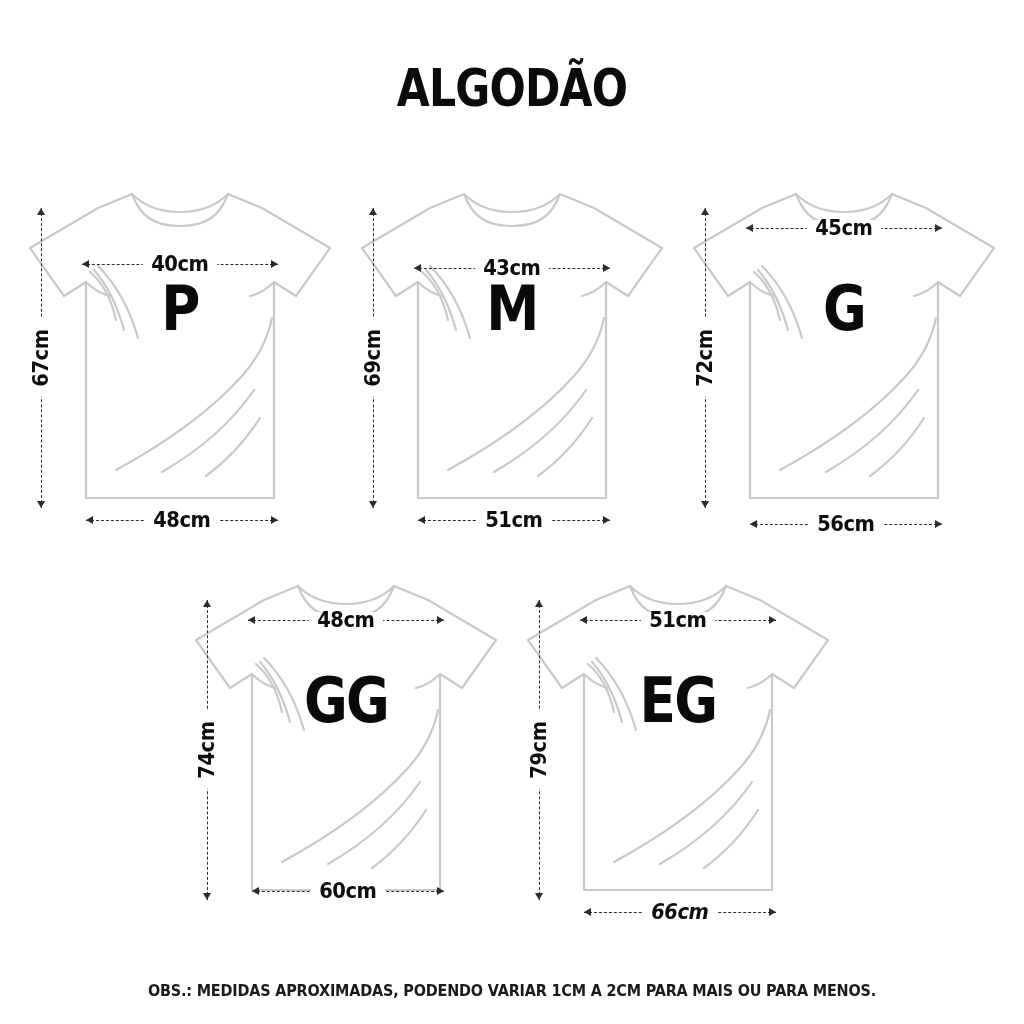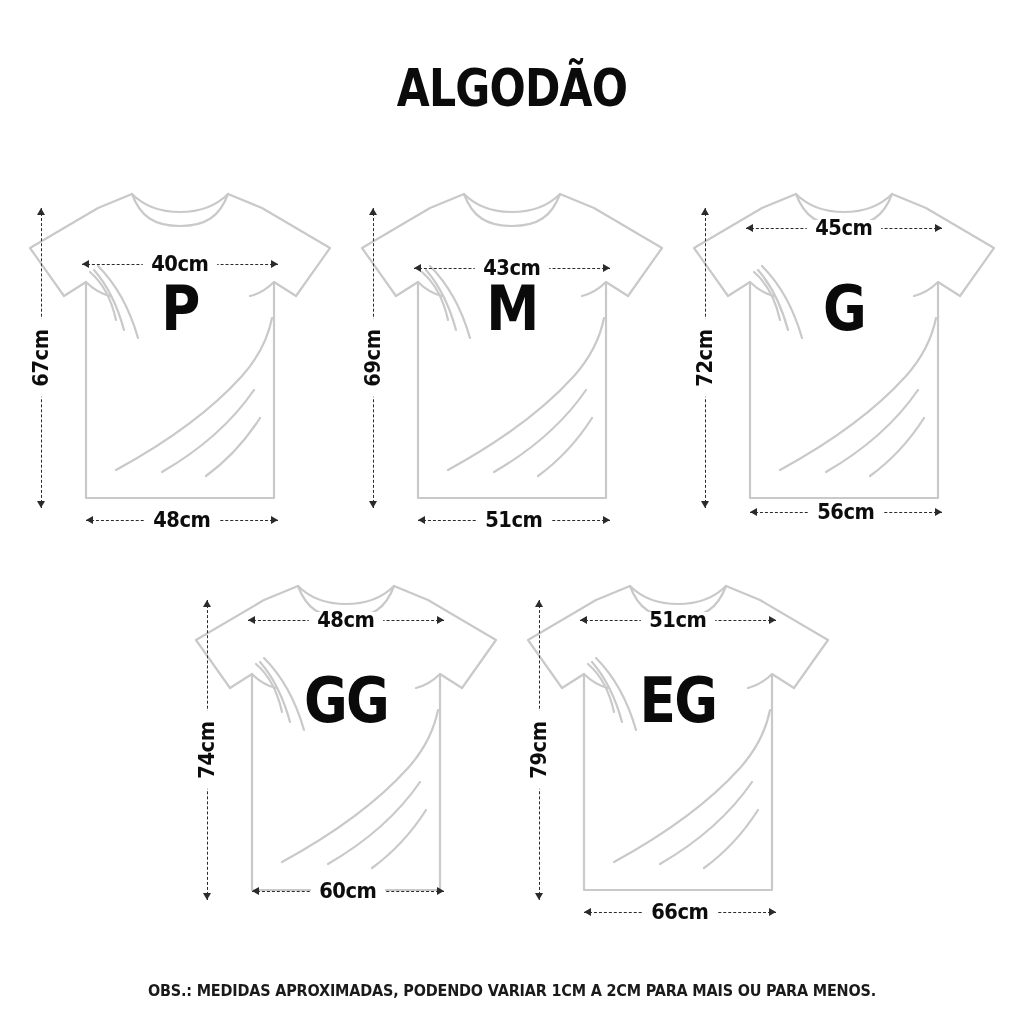--- a/index.html
+++ b/index.html
@@ -284,21 +284,21 @@
     <div class="size-letter">G</div>
   </div>
 
   <div class="dim-h" style="left:62px; top:60px; width:196px;text-align:center;">
     <div class="line"></div>
     <div class="cap left"></div>
     <div class="cap right"></div>
     <div class="val">45cm</div>
   </div>
 
-  <div class="dim-h" style="left:66px; top:344px; width:192px;justify-content:center;">
+  <div class="dim-h" style="left:66px; top:356px; width:192px;justify-content:center;">
     <div class="line"></div>
     <div class="cap left"></div>
     <div class="cap right"></div>
     <div class="val">56cm</div>
   </div>
 
   <div class="dim-v" style="left:13px; top:48px; height:300px;">
     <div class="line"></div>
     <div class="cap top"></div>
     <div class="cap bottom"></div>
@@ -368,21 +368,21 @@
     <div class="size-letter">EG</div>
   </div>
 
   <div class="dim-h" style="left:62px; top:60px; width:196px;">
     <div class="line"></div>
     <div class="cap left"></div>
     <div class="cap right"></div>
     <div class="val">51cm</div>
   </div>
 
-  <div class="dim-h" style="left:66px; top:352px; width:192px;">
+  <div class="dim-h" style="left:66px; top:352px; width:192px;font-style:italic;">
     <div class="line"></div>
     <div class="cap left"></div>
     <div class="cap right"></div>
     <div class="val">66cm</div>
   </div>
 
   <div class="dim-v" style="left:13px; top:48px; height:300px;">
     <div class="line"></div>
     <div class="cap top"></div>
     <div class="cap bottom"></div>

